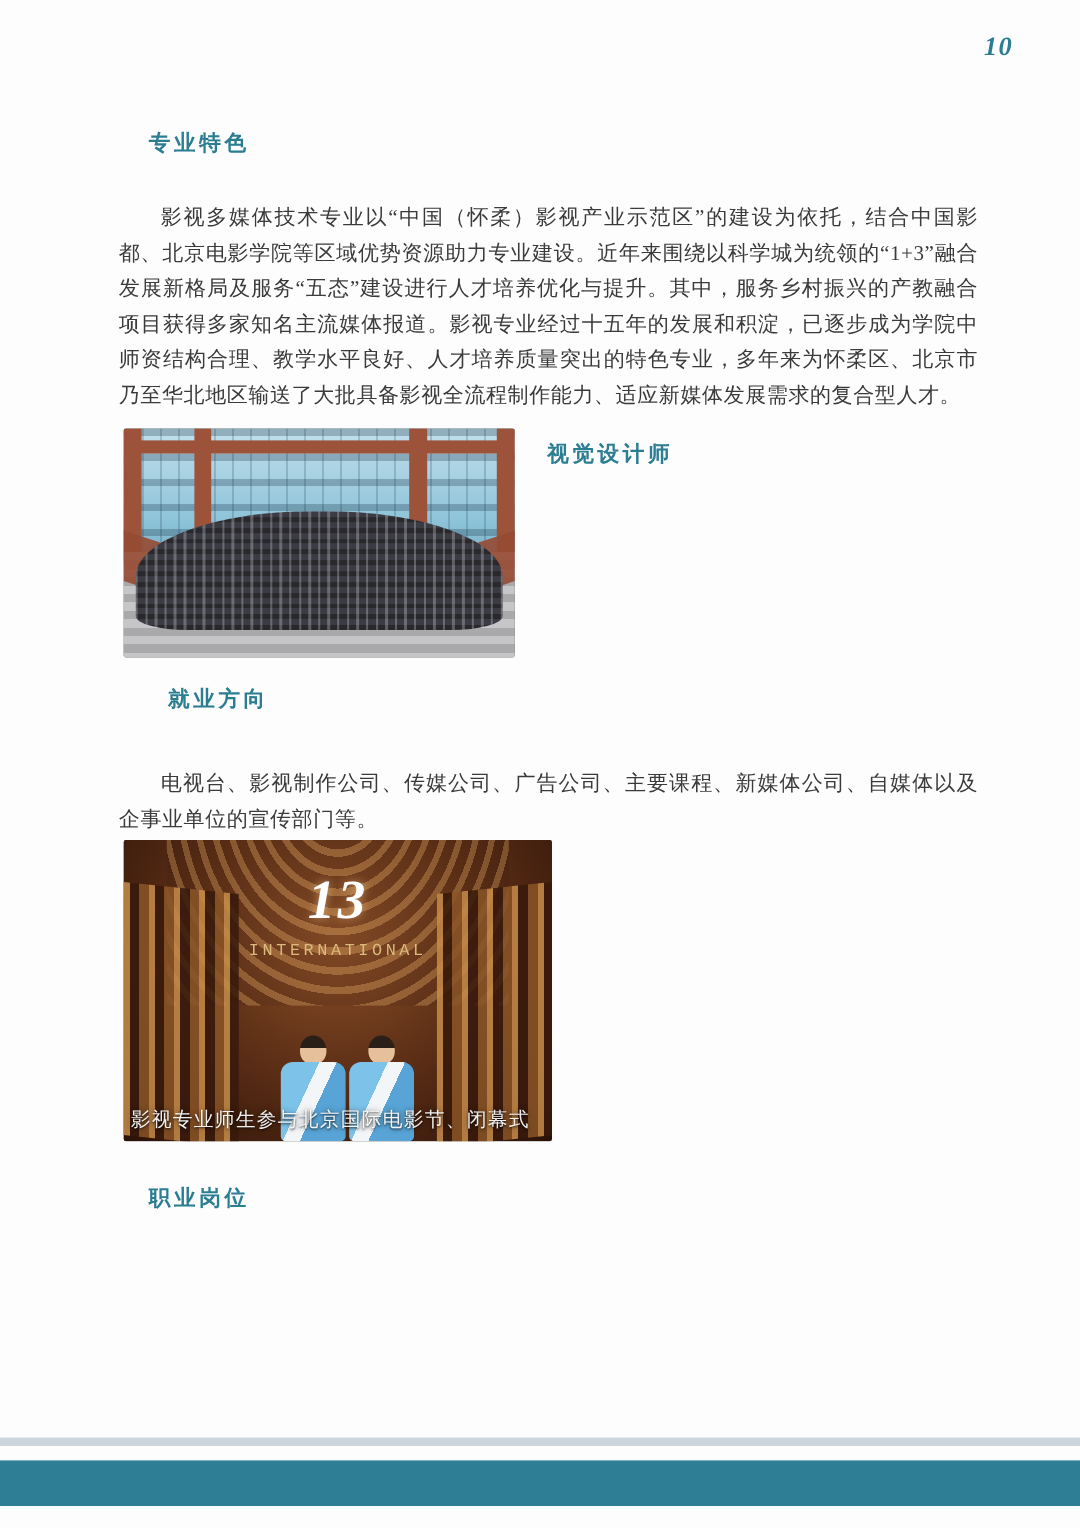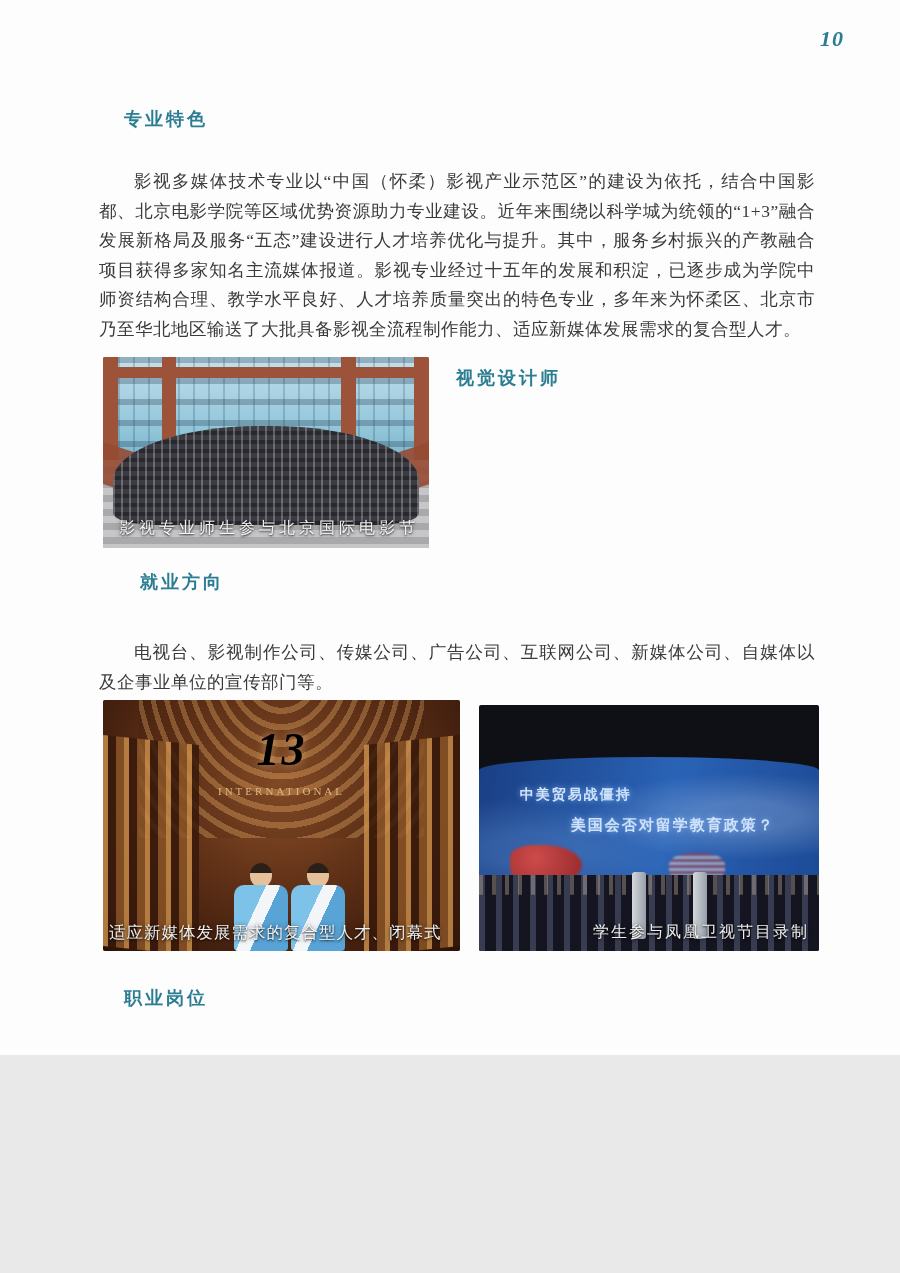--- a/index.html
+++ b/index.html
@@ -1,17 +1,17 @@
 <!DOCTYPE html>
 <html style="--accent: #2b7d92; --text: #3a3a3a; --footer-teal: #2e7f96; --footer-gray: #ccd5dc;"><head>
 <meta charset="utf-8">
 <style>
   html,body{margin:0;padding:0;background:#e9e9e9;}
   .page{
-    position:relative;width:900px;height:1055px;margin:0 auto;
+    position:relative;width:900px;height:1273px;margin:0 auto;
     background:#fdfdfe;overflow:hidden;
     font-family:"Liberation Serif","DejaVu Serif",serif;
     color:var(--text,#3a3a3a);
   }
   
   .page-number{
     position:absolute;top:26px;left:804px;width:56px;text-align:center;
     color:var(--accent);font-size:22px;font-weight:bold;font-style:italic;
     letter-spacing:1px;
   }
@@ -81,27 +81,27 @@
   }
   .p2-statues{
     position:absolute;top:16%;bottom:0;width:27%;
     background:repeating-linear-gradient(90deg,#c78c49 0 5px,#38190b 5px 13px,#8a5426 13px 21px);
     opacity:.85;
   }
   .p2-statues.left{left:0;transform:skewY(6deg);}
   .p2-statues.right{right:0;transform:skewY(-6deg);}
   .p2-logo{
     position:absolute;top:9%;left:50%;transform:translateX(-50%);
-    font-size:46px;font-weight:bold;font-style:italic;color:#000000;
+    font-size:46px;font-weight:bold;font-style:italic;color:#ffffff;
     text-shadow:0 0 8px rgba(255,214,150,.55);letter-spacing:2px;z-index:3;
   }
   .p2-logo-sub{
     position:absolute;top:34%;left:50%;transform:translateX(-50%);
-    font-size:11px;letter-spacing:3px;color:#dcb97c;z-index:3;
-    font-family:Liberation Serif, serif;
+    font-size:14px;letter-spacing:3px;color:#dcb97c;z-index:3;
+    font-family:Liberation Mono, monospace;
   }
   .p2-person{position:absolute;bottom:0;width:58px;height:88px;z-index:4;}
   .p2-person.a{left:36%;} .p2-person.b{left:52%;}
   .p2-head{
     position:absolute;top:0;left:50%;transform:translateX(-50%);
     width:22px;height:24px;border-radius:50% 50% 45% 45%;
     background:linear-gradient(180deg,#2b2018 0 42%,#e6c09a 42%);
   }
   .p2-vest{
     position:absolute;top:22px;left:50%;transform:translateX(-50%);
@@ -166,56 +166,44 @@
     <div class="p1-building"></div>
     <div class="p1-beam"></div>
     <div class="p1-pillar l1"></div>
     <div class="p1-pillar l2"></div>
     <div class="p1-pillar r2"></div>
     <div class="p1-pillar r1"></div>
     <div class="p1-steps"></div>
     <div class="p1-rail left"></div>
     <div class="p1-rail right"></div>
     <div class="p1-crowd"></div>
-    <div class="caption c-festival">影视专业师生参与北京国际电影节</div>
   </div>
 
   <div class="sec-title t-courses">视觉设计师</div>
 
   <div class="sec-title t-employment">就业方向</div>
-  <div class="para p-employment">电视台、影视制作公司、传媒公司、广告公司、互联网公司、新媒体公司、自媒体以及企事业单位的宣传部门等。</div>
+  <div class="para p-employment">电视台、影视制作公司、传媒公司、广告公司、主要课程、新媒体公司、自媒体以及企事业单位的宣传部门等。</div>
 
   <div class="photo ph-volunteer">
     <div class="p2-base"></div>
     <div class="p2-dome"></div>
     <div class="p2-statues left"></div>
     <div class="p2-statues right"></div>
     <div class="p2-logo">13</div>
     <div class="p2-logo-sub">INTERNATIONAL</div>
     <div class="p2-person a">
       <div class="p2-head"></div>
       <div class="p2-vest"></div>
     </div>
     <div class="p2-person b">
       <div class="p2-head"></div>
       <div class="p2-vest"></div>
     </div>
-    <div class="caption c-volunteer">适应新媒体发展需求的复合型人才、闭幕式</div>
+    <div class="caption c-volunteer">影视专业师生参与北京国际电影节、闭幕式</div>
   </div>
 
-  <div class="photo ph-phoenix">
-    <div class="p3-screen"></div>
-    <div class="p3-line one">中美贸易战僵持</div>
-    <div class="p3-line two">美国会否对留学教育政策？</div>
-    <div class="p3-flag"></div>
-    <div class="p3-flag-us"></div>
-    <div class="p3-crowd"></div>
-    <div class="p3-podium a"></div>
-    <div class="p3-podium b"></div>
-    <div class="caption c-phoenix">学生参与凤凰卫视节目录制</div>
-  </div>
 
   <div class="sec-title t-positions">职业岗位</div>
 
   <div class="footer-gray"></div>
   <div class="footer-teal"></div>
 
 </div>
 
 </body></html>

